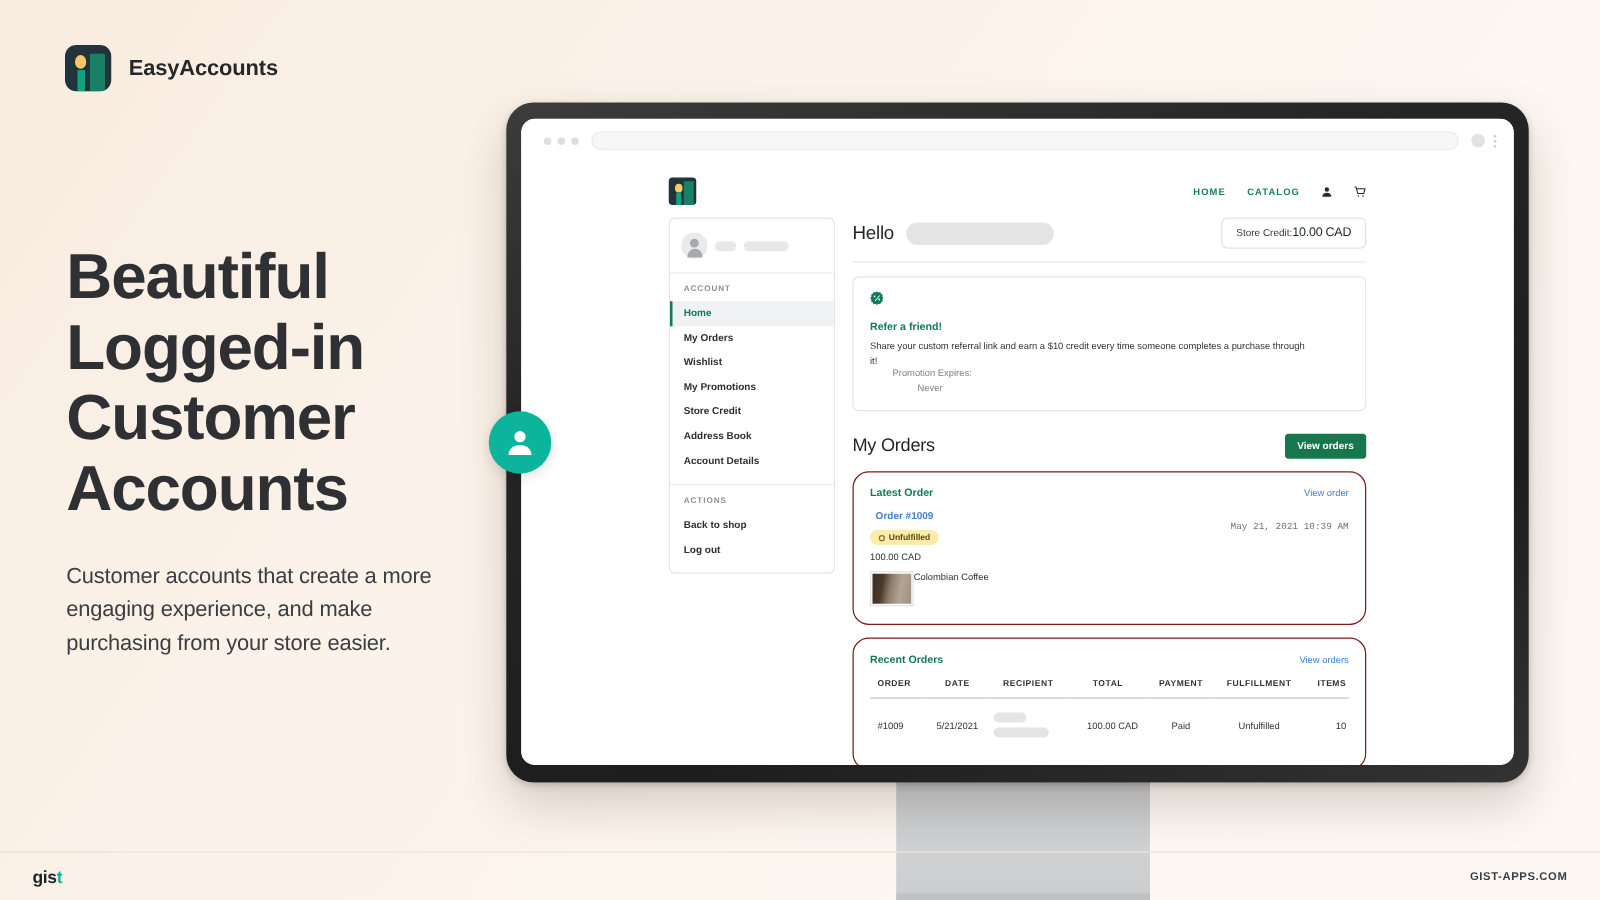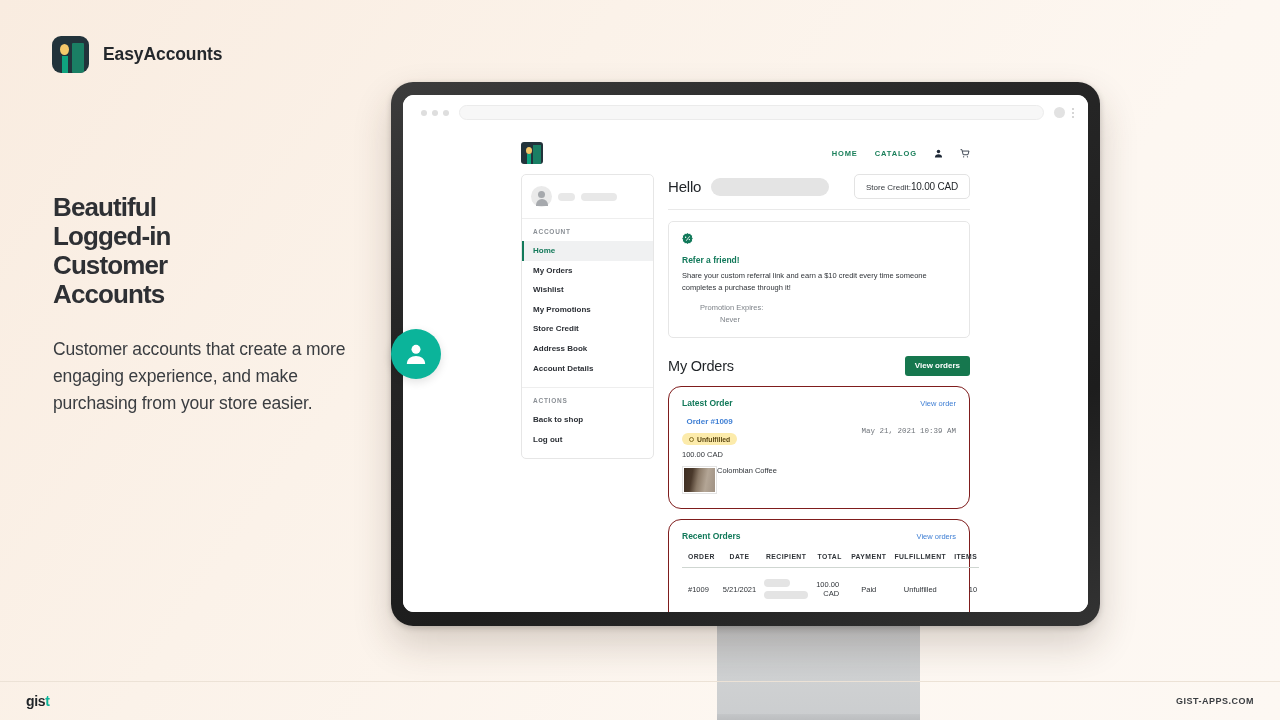--- a/index.html
+++ b/index.html
@@ -27,40 +27,40 @@
   }
   .bm-body {
     position: absolute; left: 9.5px; top: 20px; width: 6px; height: 17px;
     background: #0fa37f;
   }
   .brand-name { font-size: 17.5px; font-weight: 700; color: #24282c; letter-spacing: -0.1px; }
 
   
   .copy { position: absolute; left: 53px; top: 193px; width: 330px; }
   .headline {
-    font-size: 26px; line-height: 1.11; font-weight: 700;
+    font-size: 51px; line-height: 1.11; font-weight: 700;
     color: #2e3034; letter-spacing: -0.9px;
   }
   .subcopy {
     margin-top: 28px; font-size: 17.5px; line-height: 1.54;
     color: #3a3d41; letter-spacing: -0.15px;
   }
 
   
   .stand {
     position: absolute; left: 717px; top: 620px; width: 203px; height: 100px;
     background: linear-gradient(180deg, #b9bbbd 0%, #c9cbcd 16%, #cfd1d2 60%, #cbcdcf 100%);
   }
   .stand::after{
     content:""; position:absolute; left:0; right:0; bottom:0; height:6px;
     background: linear-gradient(180deg,#c4c6c8,#bcbec0);
   }
 
   .device {
-    position: absolute; left: 391px; top: 82px; width: 709px; height: 544px;
+    position: absolute; left: 405px; top: 82px; width: 818px; height: 544px;
     background: linear-gradient(160deg, #3c3c3c 0%, #262626 30%, #1d1d1d 70%, #333 100%);
     border-radius: 22px; padding: 13px 12px 14px 12px;
     box-shadow: 0 18px 38px rgba(60,40,25,.20), 0 2px 6px rgba(0,0,0,.18);
   }
   .screen {
     width: 100%; height: 100%; background: #ffffff;
     border-radius: 11px; overflow: hidden; position: relative;
   }
 
   
@@ -144,21 +144,21 @@
 
   .hr { height: 1px; background: #e9e9e9; }
 
   .promo {
     margin-top: 11px; border: 1px solid #e6e6e6; border-radius: 5px;
     padding: 11px 13px 13px 13px;
   }
   .promo-badge { color: #12795a; font-size: 11px; line-height: 1; }
   .promo-title { margin-top: 9px; font-size: 8.5px; font-weight: 700; color: #12795a; }
   .promo-text { margin-top: 5px; font-size: 7.5px; line-height: 1.55; color: #2f3338; max-width: 355px; }
-  .promo-exp { margin-top: 10px; font-size: 7.5px; color: #7e8389; padding-left: 18px; }
+  .promo-exp { font-size: 7.5px; color: #7e8389; padding-left: 18px; }
   .promo-never { margin-top: 3px; margin-left: 38px; font-size: 7.5px; color: #7e8389; }
 
   .orders-head { display: flex; align-items: center; justify-content: space-between; margin-top: 18px; }
   .orders-title { font-size: 14.5px; color: #1f2327; letter-spacing: -0.2px; }
   .btn-green {
     background: #16774e; color: #fff; font-size: 8px; font-weight: 600;
     padding: 6px 10px; border-radius: 3px; border: none; line-height: 1;
   }
 
   .card { margin-top: 10px; border: 1px solid #7f1d1d; border-radius: 13px; padding: 11px 13px 14px 13px; }

